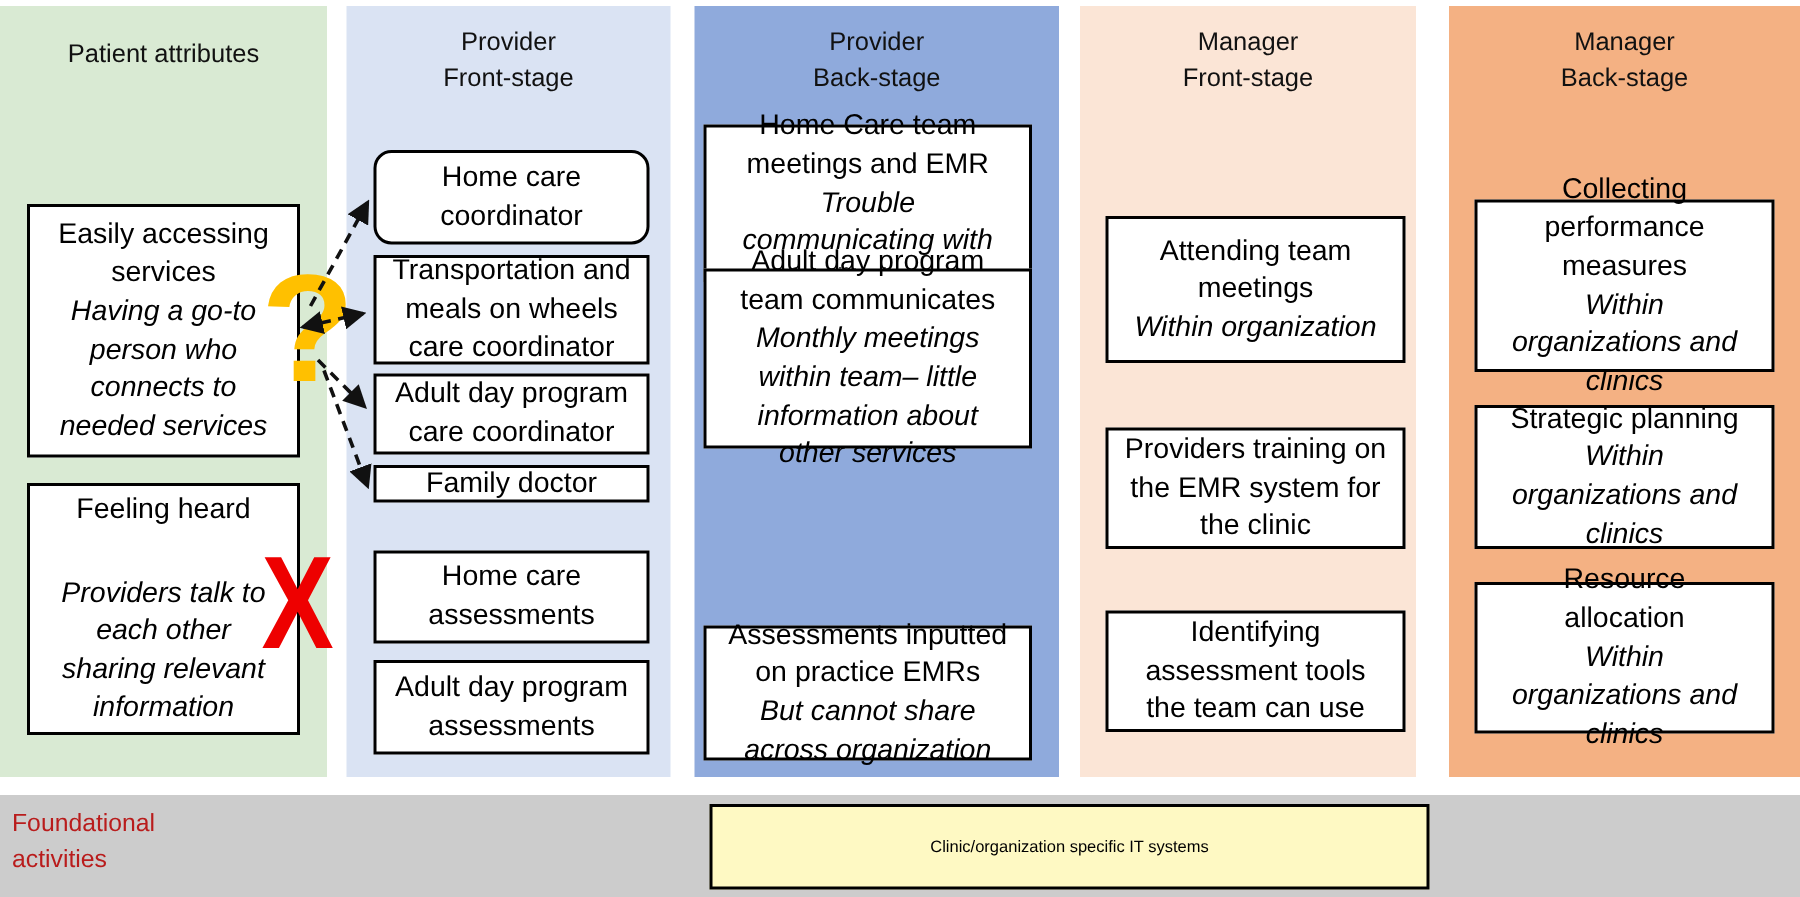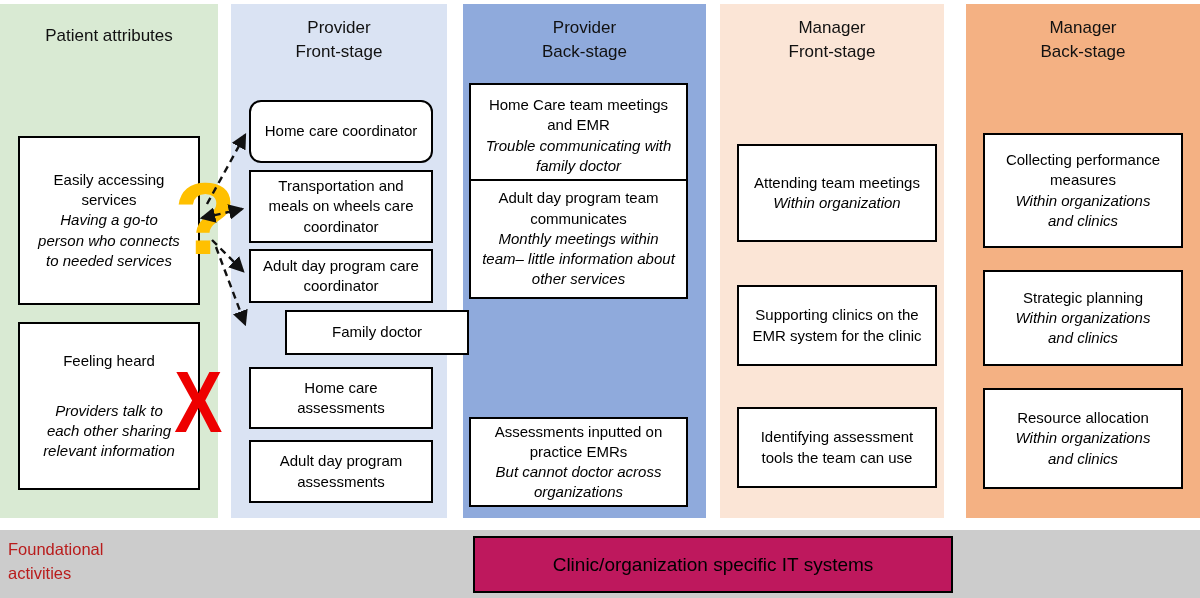--- a/index.html
+++ b/index.html
@@ -9,33 +9,33 @@
   .col-patient{left:0;width:218px;background:#d9ead3;}
   .col-provider-front{left:231px;width:216px;background:#dae3f3;}
   .col-provider-back{left:463px;width:243px;background:#8faadc;}
   .col-manager-front{left:720px;width:224px;background:#fbe5d6;}
   .col-manager-back{left:966px;width:234px;background:#f4b183;}
   .col-header{position:absolute;top:12px;left:0;right:0;text-align:center;
     font-size:17px;line-height:1.4;color:#111;}
   .col-patient .col-header{top:20px;}
   .box{position:absolute;background:#ffffff;border:2px solid #000;
     display:flex;flex-direction:column;justify-content:center;align-items:center;
-    text-align:center;font-size:15px;line-height:1.35;padding:3px 10px;box-sizing:border-box;}
+    text-align:center;font-size:19px;line-height:1.35;padding:3px 10px;box-sizing:border-box;}
   .box .detail{font-style:italic;}
   .narrowpad{padding:3px 18px;justify-content:center;}
   .qmark{position:absolute;left:174px;top:168px;font-size:102px;font-weight:800;
     line-height:1;color:#ffc000;z-index:3;}
   .xmark{position:absolute;left:169px;top:358px;font-size:88px;font-weight:800;
     line-height:1;color:#ee0000;z-index:6;transform:scaleX(0.82);}
   svg.arrows{position:absolute;left:0;top:0;z-index:5;}
   .foundband{position:absolute;left:0;top:530px;width:1200px;height:68px;background:#cccccc;}
   .foundlabel{position:absolute;left:8px;top:8px;width:130px;font-size:16.5px;line-height:1.45;color:#b91c1c;}
-  .itbox{position:absolute;left:473px;top:6px;width:480px;height:57px;background:#be185d;
+  .itbox{position:absolute;left:473px;top:6px;width:480px;height:57px;background:#fef9c3;
     border:2px solid #000;display:flex;align-items:center;justify-content:center;
-    font-size:19px;box-sizing:border-box;}
+    font-size:11px;box-sizing:border-box;}
 </style>
 </head>
 <body>
 
 <div class="page">
 
   <div class="col col-patient">
     <div class="col-header">
       <span>Patient attributes</span>
     </div>
@@ -80,49 +80,49 @@
 
   <div class="box" style="left:249px;top:100px;width:184px;height:63px;border-radius:12px;">
     <div class="main">Home care coordinator</div>
   </div>
   <div class="box" style="left:249px;top:170px;width:184px;height:73px;">
     <div class="main">Transportation and meals on wheels care coordinator</div>
   </div>
   <div class="box" style="left:249px;top:249px;width:184px;height:54px;">
     <div class="main">Adult day program care coordinator</div>
   </div>
-  <div class="box" style="left:249px;top:310px;width:184px;height:45px;margin-left:36px;">
+  <div class="box" style="left:249px;top:310px;width:184px;height:25px;">
     <div class="main">Family doctor</div>
   </div>
   <div class="box" style="left:249px;top:367px;width:184px;height:62px;">
     <div class="main">Home care assessments</div>
   </div>
   <div class="box" style="left:249px;top:440px;width:184px;height:63px;">
     <div class="main">Adult day program assessments</div>
   </div>
 
   <div class="box" style="left:469px;top:83px;width:219px;height:105px;">
     <div class="main">Home Care team meetings and EMR</div>
     <div class="detail">Trouble communicating with family doctor</div>
   </div>
   <div class="box" style="left:469px;top:179px;width:219px;height:120px;">
     <div class="main">Adult day program team communicates</div>
     <div class="detail">Monthly meetings within team– little information about other services</div>
   </div>
   <div class="box" style="left:469px;top:417px;width:219px;height:90px;">
     <div class="main">Assessments inputted on practice EMRs</div>
-    <div class="detail">But cannot doctor across organizations</div>
+    <div class="detail">But cannot share across organization</div>
   </div>
 
   <div class="box" style="left:737px;top:144px;width:200px;height:98px;">
     <div class="main">Attending team meetings</div>
     <div class="detail">Within organization</div>
   </div>
   <div class="box" style="left:737px;top:285px;width:200px;height:81px;">
-    <div class="main">Supporting clinics on the EMR system for the clinic</div>
+    <div class="main">Providers training on the EMR system for the clinic</div>
   </div>
   <div class="box" style="left:737px;top:407px;width:200px;height:81px;">
     <div class="main">Identifying assessment tools the team can use</div>
   </div>
 
   <div class="box narrowpad" style="left:983px;top:133px;width:200px;height:115px;">
     <div class="main">Collecting performance measures</div>
     <div class="detail">Within organizations and clinics</div>
   </div>
   <div class="box narrowpad" style="left:983px;top:270px;width:200px;height:96px;">

